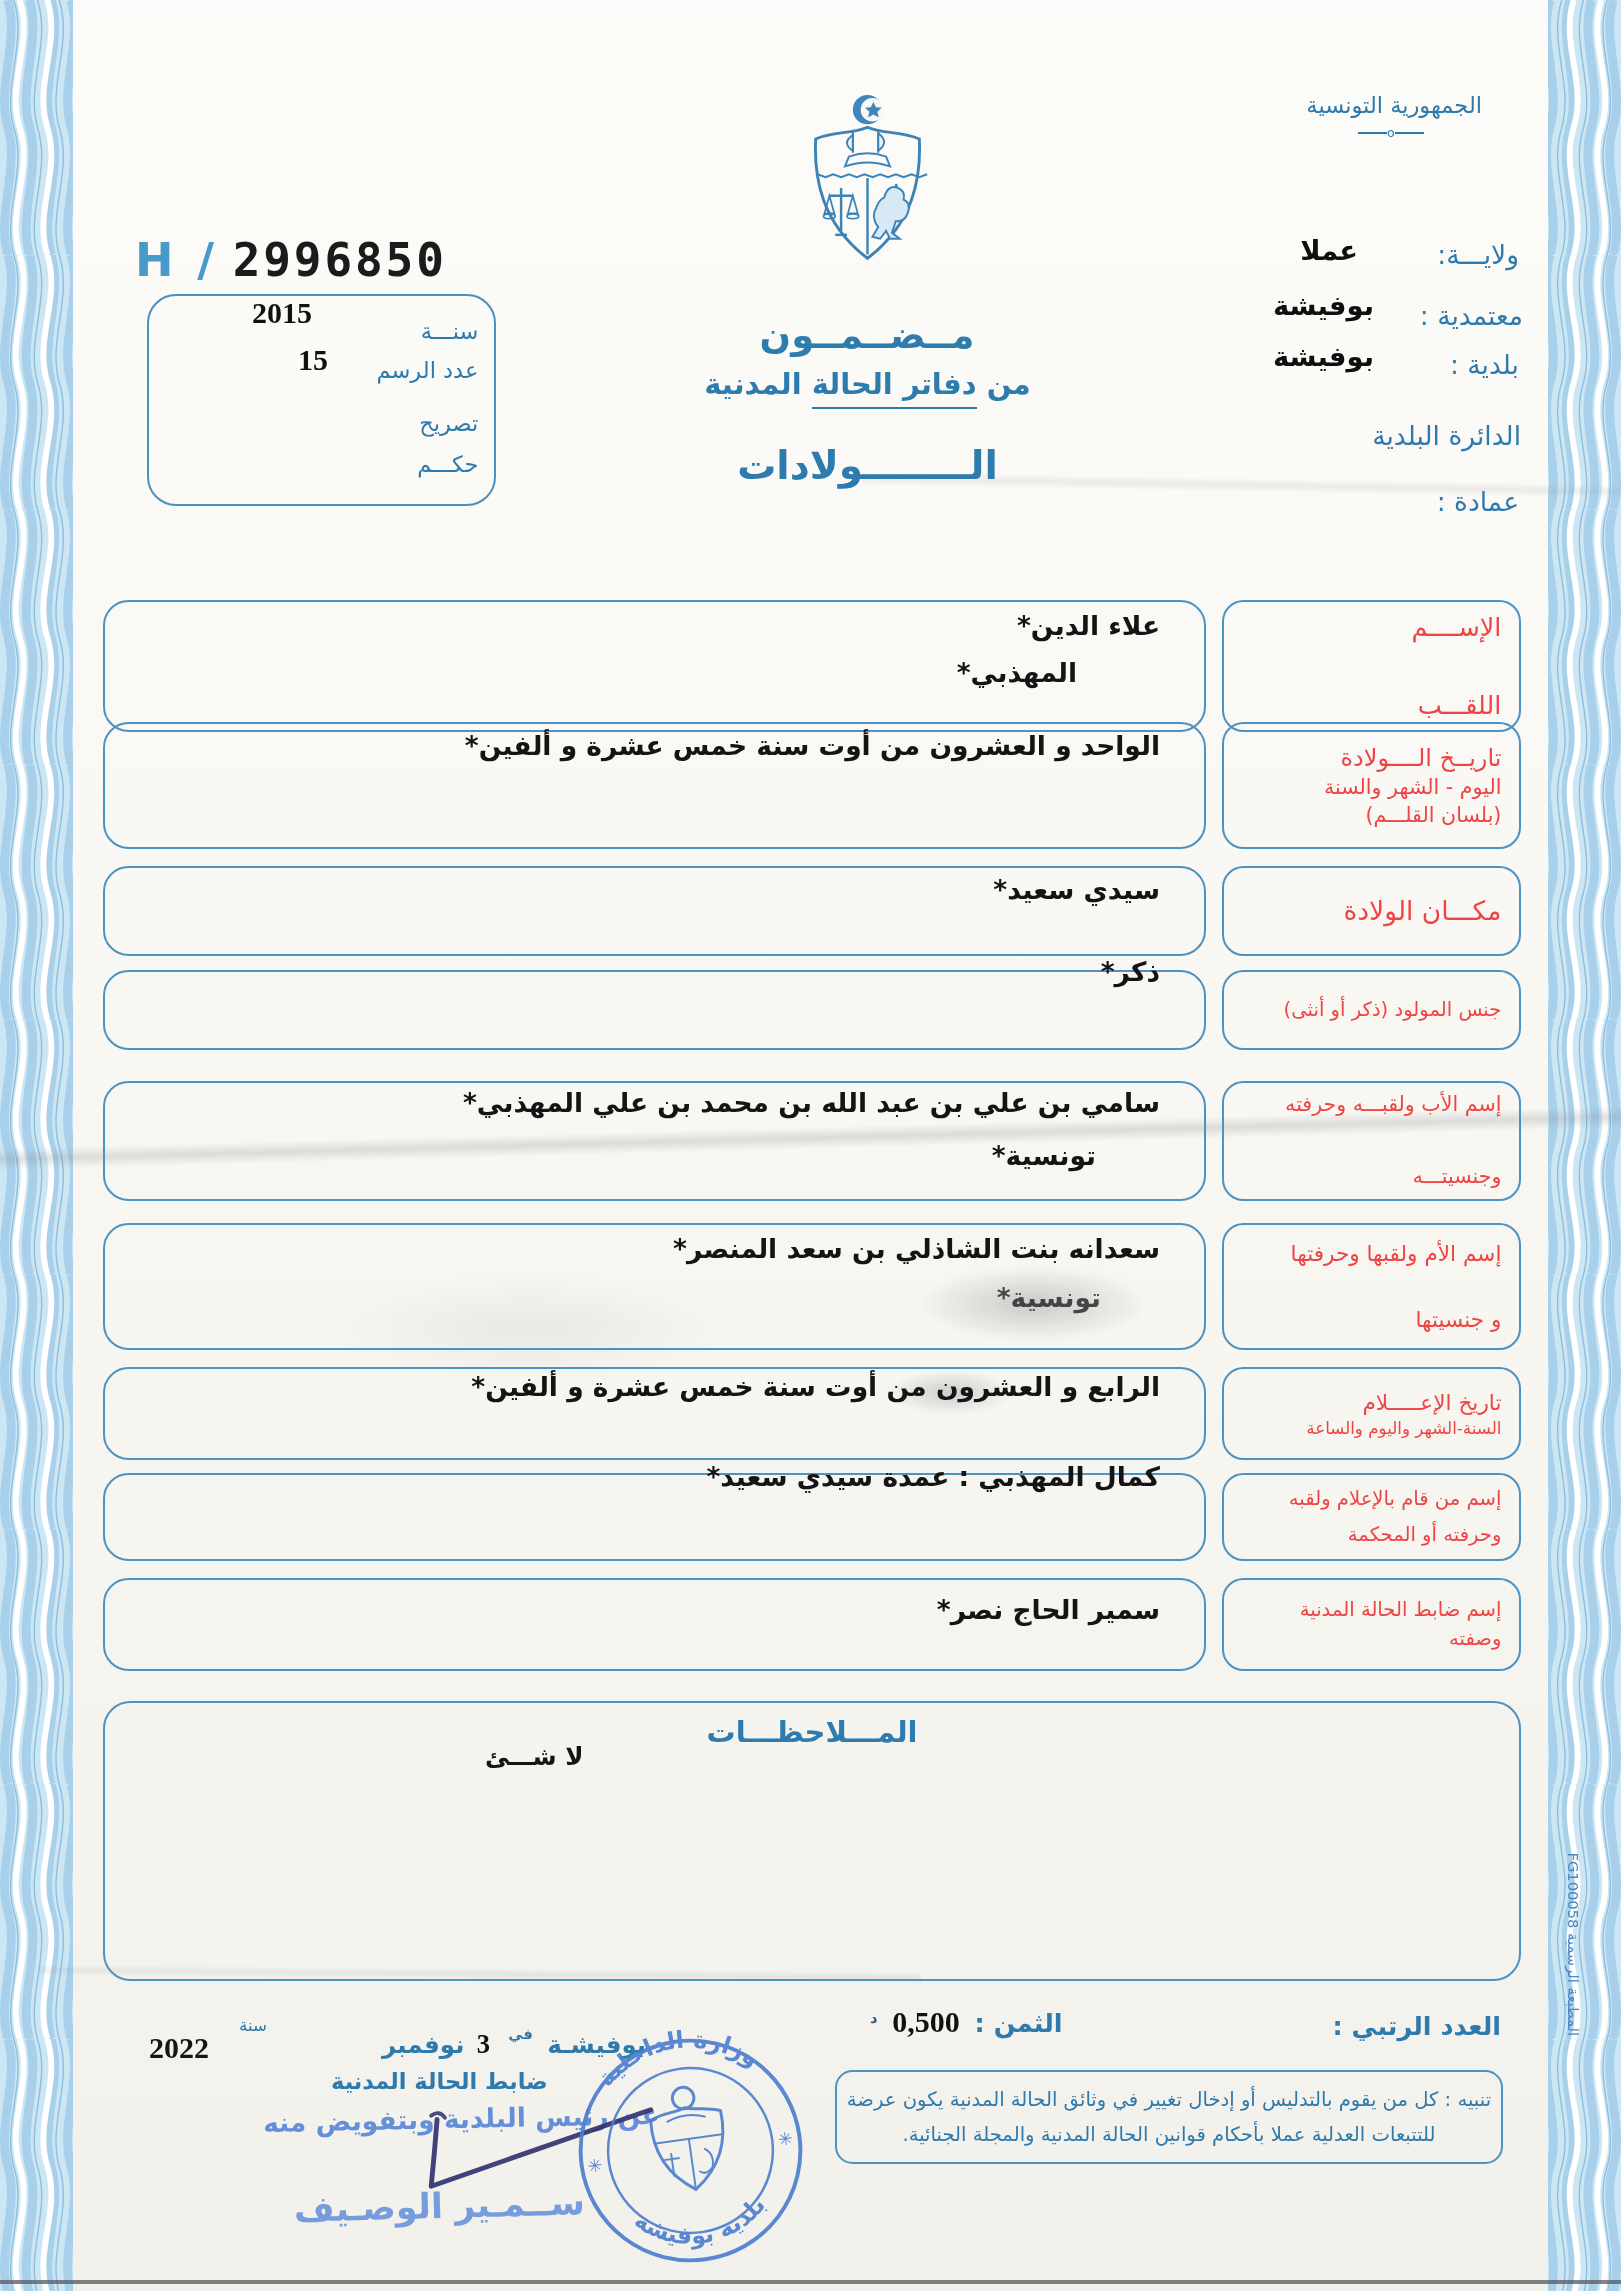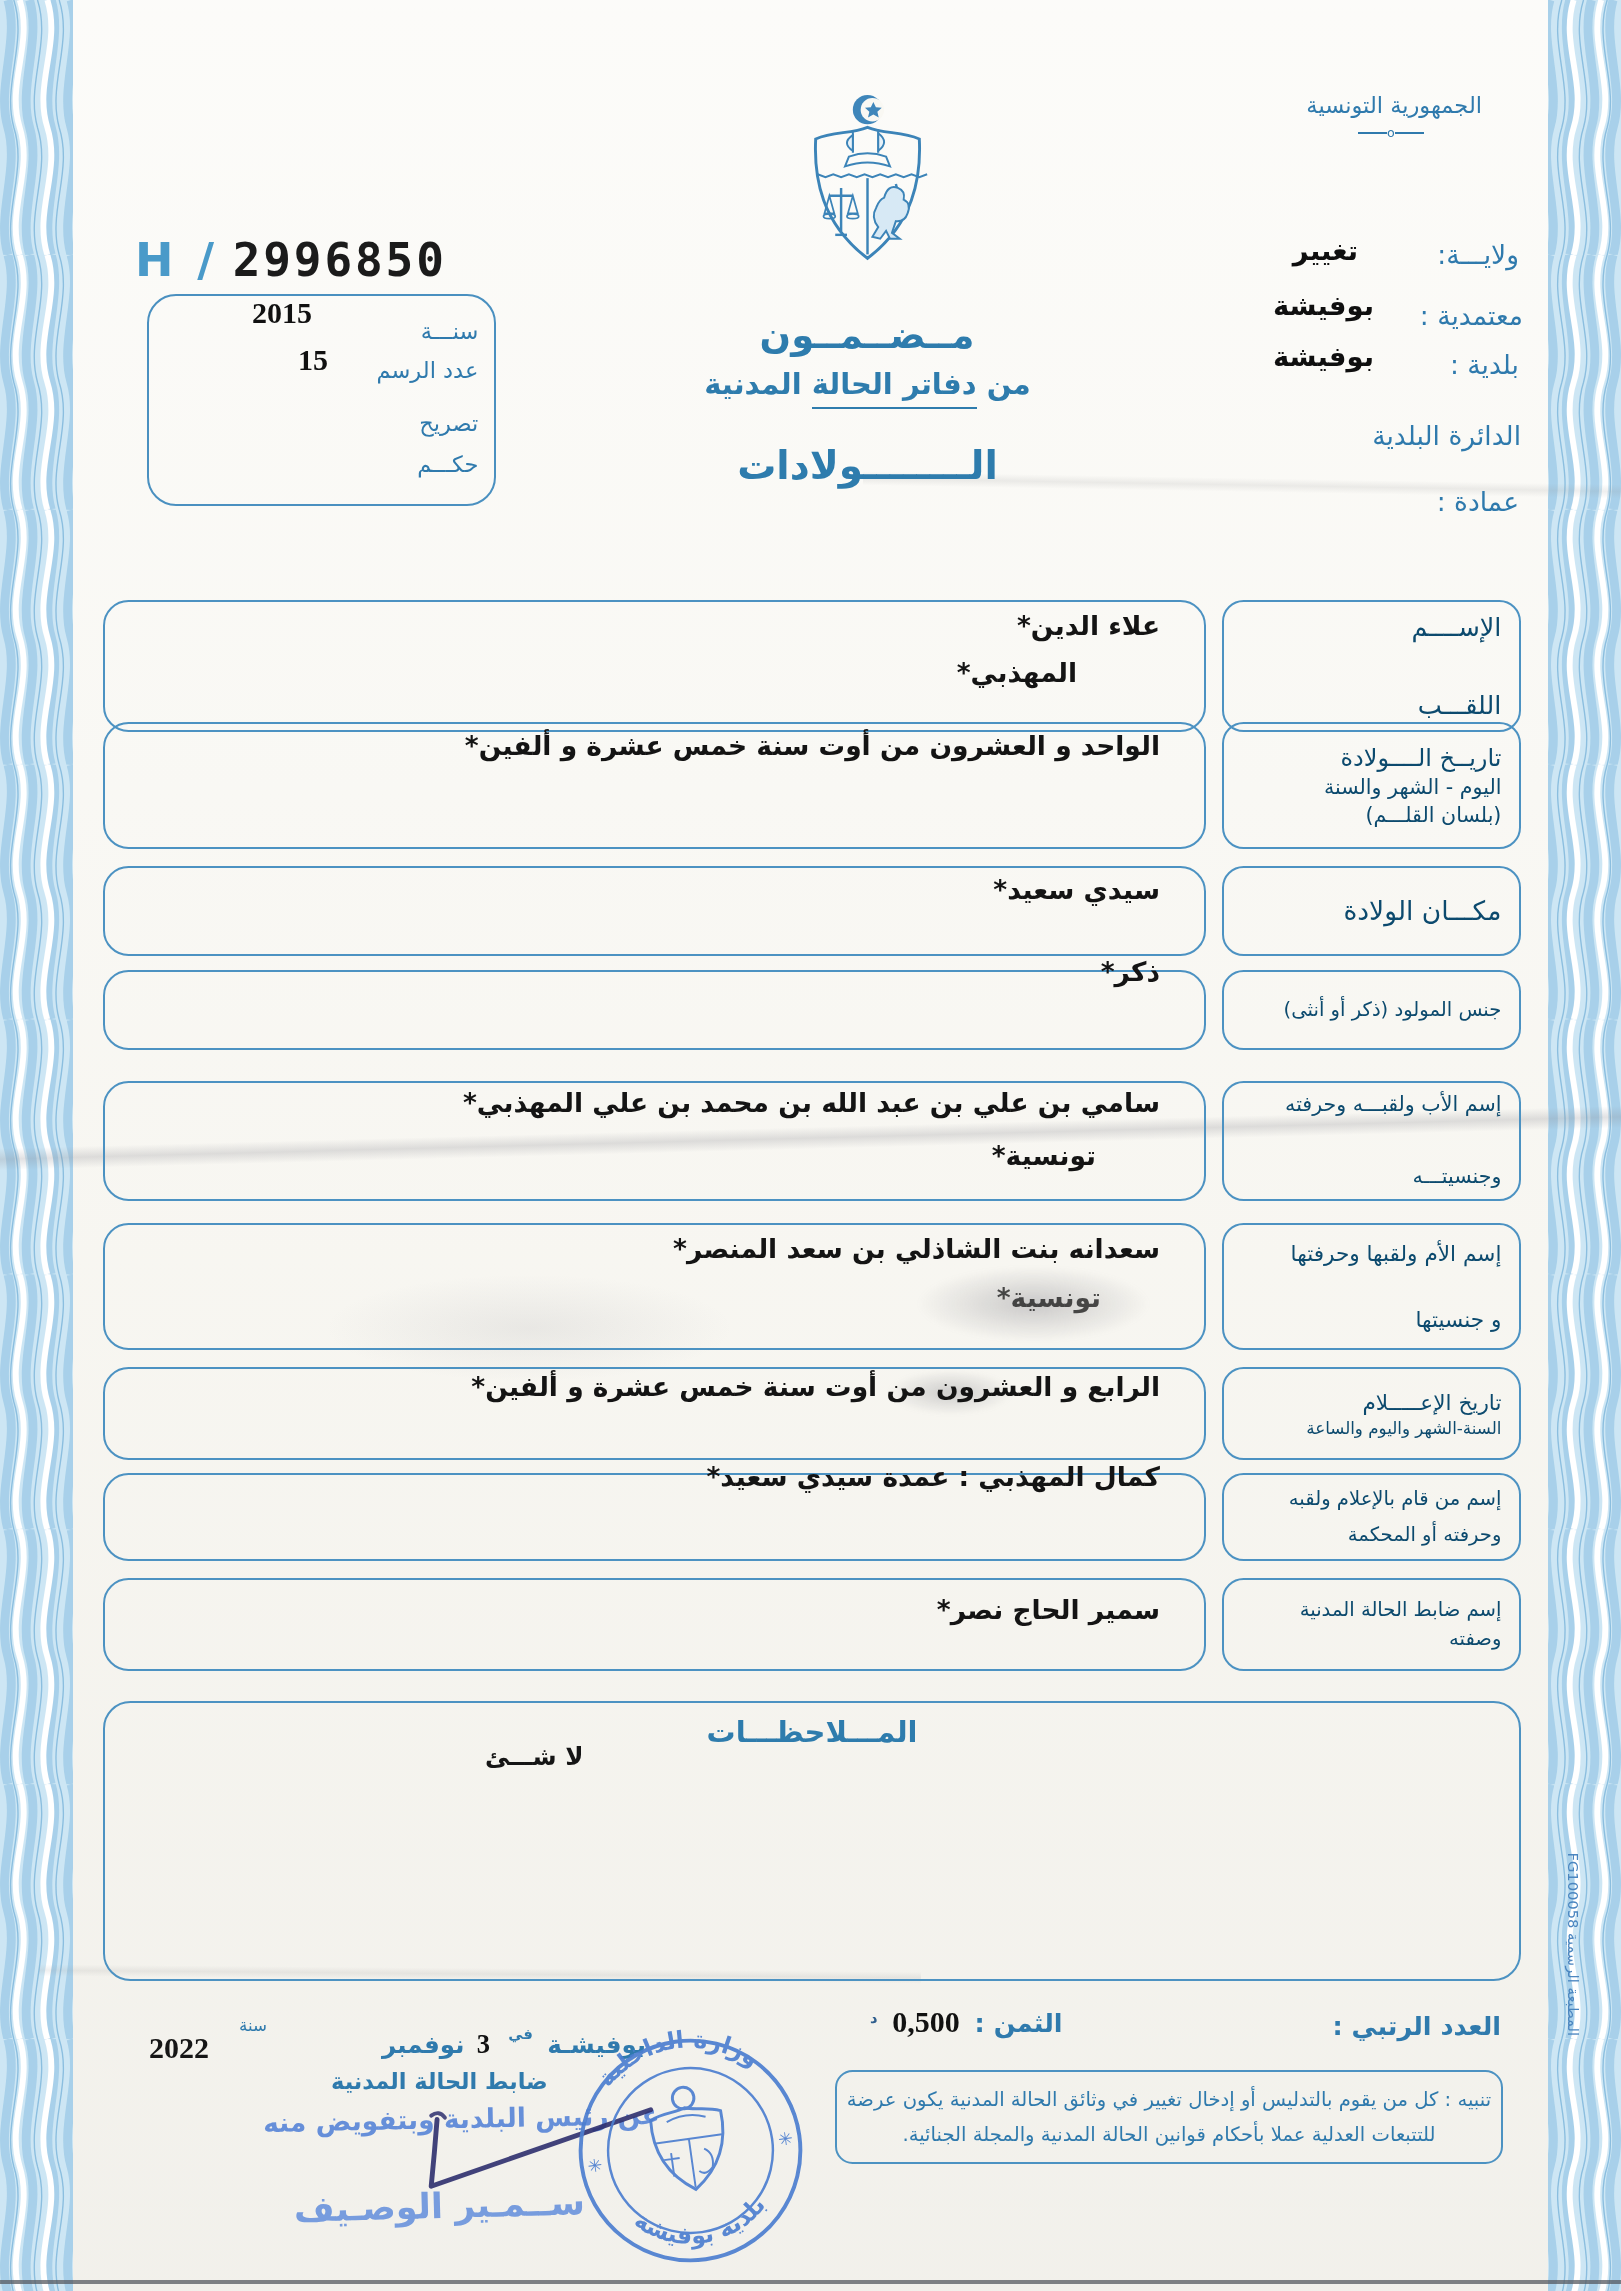--- a/index.html
+++ b/index.html
@@ -33,21 +33,21 @@
   .t2{left:701px;top:367px;width:333px;font-size:29px;}
   .t2 .und{border-bottom:2.9px solid #2e7cad;padding-bottom:5.9px;}
   .t3{left:696px;top:443px;width:343px;font-size:39px;}
   
   .adm-l{color:#2f7aad;font-size:26.5px;direction:rtl;white-space:nowrap;}
   .adm-v{color:#0f0f0f;font-weight:bold;font-size:27.4px;direction:rtl;white-space:nowrap;}
   
   .row{position:absolute;left:103px;width:1418px;}
   .vbox{position:absolute;left:0;top:0;width:1103px;height:100%;border:2.9px solid #4c92c2;border-radius:25.5px;box-sizing:border-box;}
   .lbox{position:absolute;left:1119px;top:0;width:299px;height:100%;border:2.9px solid #4c92c2;border-radius:21.6px;box-sizing:border-box;display:flex;flex-direction:column;align-items:flex-end;padding:7.8px 17.6px;}
-  .lbl{color:#0c4a6e;font-size:22.5px;direction:rtl;text-align:right;line-height:1.35;}
+  .lbl{color:#ef4444;font-size:22.5px;direction:rtl;text-align:right;line-height:1.35;}
   .val{position:absolute;right:44px;direction:rtl;color:#141414;font-weight:bold;font-size:26.5px;white-space:nowrap;}
   .jc-sb{justify-content:space-between;} .jc-c{justify-content:center;}
   
   .obs{left:103px;top:1701px;width:1418px;height:280px;border:2.9px solid #4c92c2;border-radius:27.4px;box-sizing:border-box;}
   .obs-title{position:absolute;left:0;right:0;top:11.8px;text-align:center;color:#2e7cad;font-weight:bold;font-size:29px;letter-spacing:1px;}
   .obs-val{position:absolute;left:380px;top:39px;color:#151515;font-weight:bold;font-size:24.5px;direction:rtl;}
   
   .foot-ord{right:120px;top:2011px;font-size:25.5px;color:#2f7aad;font-weight:bold;direction:rtl;}
   .price{left:870px;top:2005px;font-size:25.5px;color:#2f7aad;font-weight:bold;direction:rtl;white-space:nowrap;}
   .price b{color:#111;font-family:"Liberation Serif",serif;font-size:30px;margin:0 5.9px;}
@@ -159,21 +159,21 @@
   <div class="abs h-title t3 rtl">الــــــــولادات</div>
 
   <div class="abs republic rtl">الجمهورية التونسية</div>
   <div class="abs divider">
       <i></i>
       <span>o</span>
       <i></i>
     </div>
 
   <div class="abs adm-l" style="right:102px;top:239px;">ولايـــة:</div>
-  <div class="abs adm-v" style="right:263px;top:235px;">تغيير</div>
+  <div class="abs adm-v" style="right:263px;top:235px;">عملا</div>
   <div class="abs adm-l" style="right:98px;top:300px;">معتمدية :</div>
   <div class="abs adm-v" style="right:247px;top:290px;">بوفيشة</div>
   <div class="abs adm-l" style="right:102px;top:349px;">بلدية :</div>
   <div class="abs adm-v" style="right:247px;top:341px;">بوفيشة</div>
   <div class="abs adm-l" style="right:100px;top:420px;">الدائرة البلدية</div>
   <div class="abs adm-l" style="right:102px;top:486px;">عمادة :</div>
 
   <div class="row" style="top:600px;height:132px;">
     <div class="vbox">
       <div class="val" style="top:7.8px;">علاء الدين*</div>

